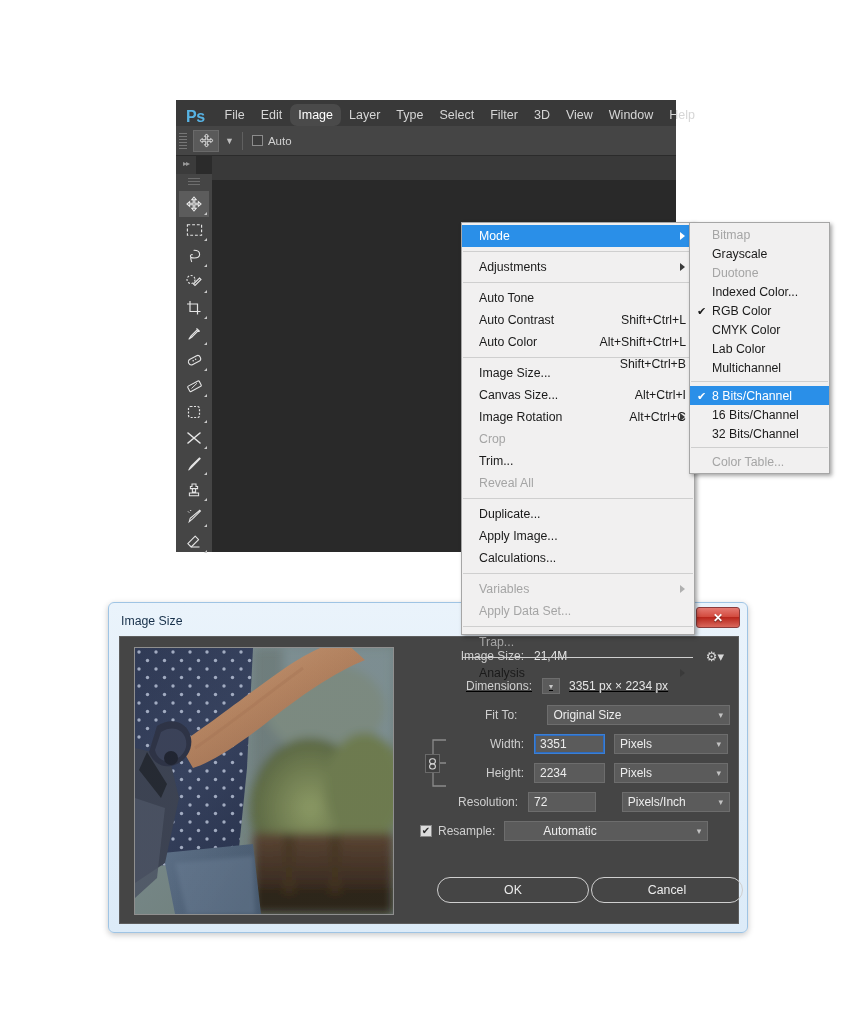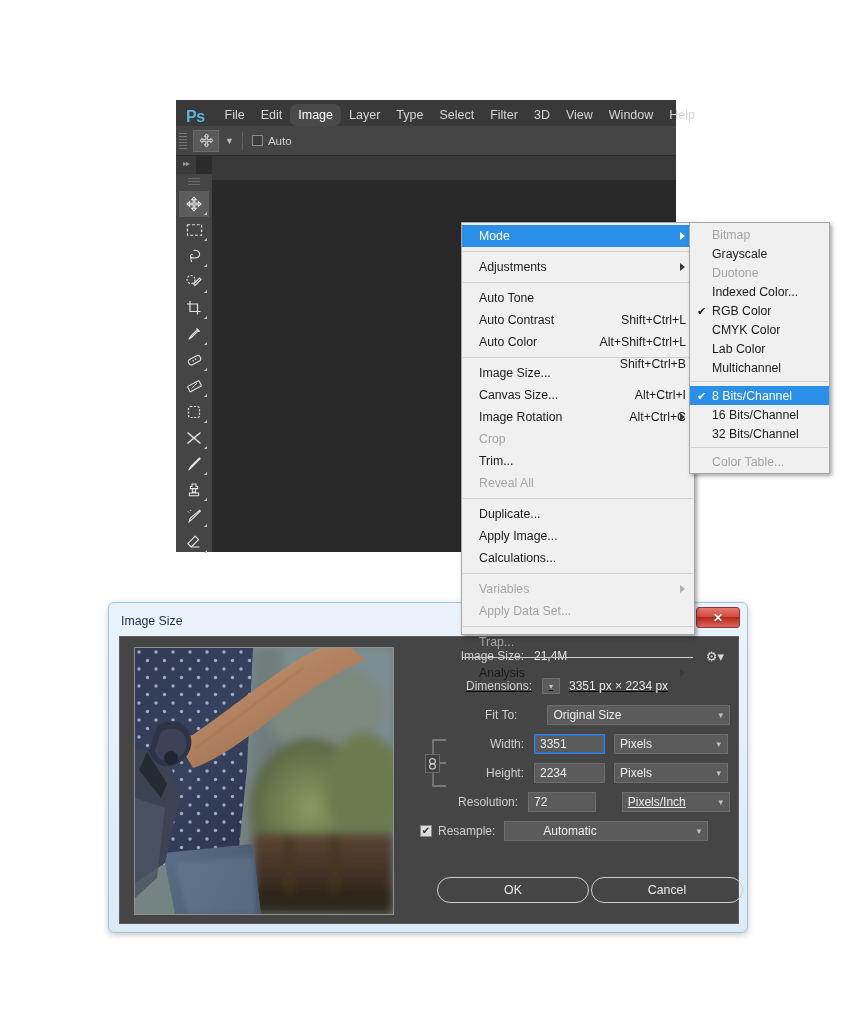--- a/index.html
+++ b/index.html
@@ -635,21 +635,21 @@
       <span class="dlg-input" style="margin-left:10px; width:71px;">2234</span>
       <span class="dlg-select" style="margin-left:9px; width:114px;">
         <span>Pixels</span>
         <span class="sel-caret">▾</span>
       </span>
     </div>
 
     <div class="dlg-row" style="left:300px; top:155px; width:310px;">
       <span class="dlg-lbl" style="width:104px;">Resolution:</span>
       <span class="dlg-input" style="margin-left:10px; width:71px;">72</span>
-      <span class="dlg-select" style="margin-left:26px; width:114px;text-decoration:underline;">
+      <span class="dlg-select" style="margin-left:26px; width:114px;">
         <span>Pixels/Inch</span>
         <span class="sel-caret">▾</span>
       </span>
     </div>
 
     <div class="dlg-row" style="left:300px; top:184px; width:320px;">
       <span class="chk">✔</span>
       <span class="dlg-lbl" style="margin-left:6px;">Resample:</span>
       <span class="dlg-select" style="margin-left:9px; width:204px;padding-left:38px;">
         <span>Automatic</span>

